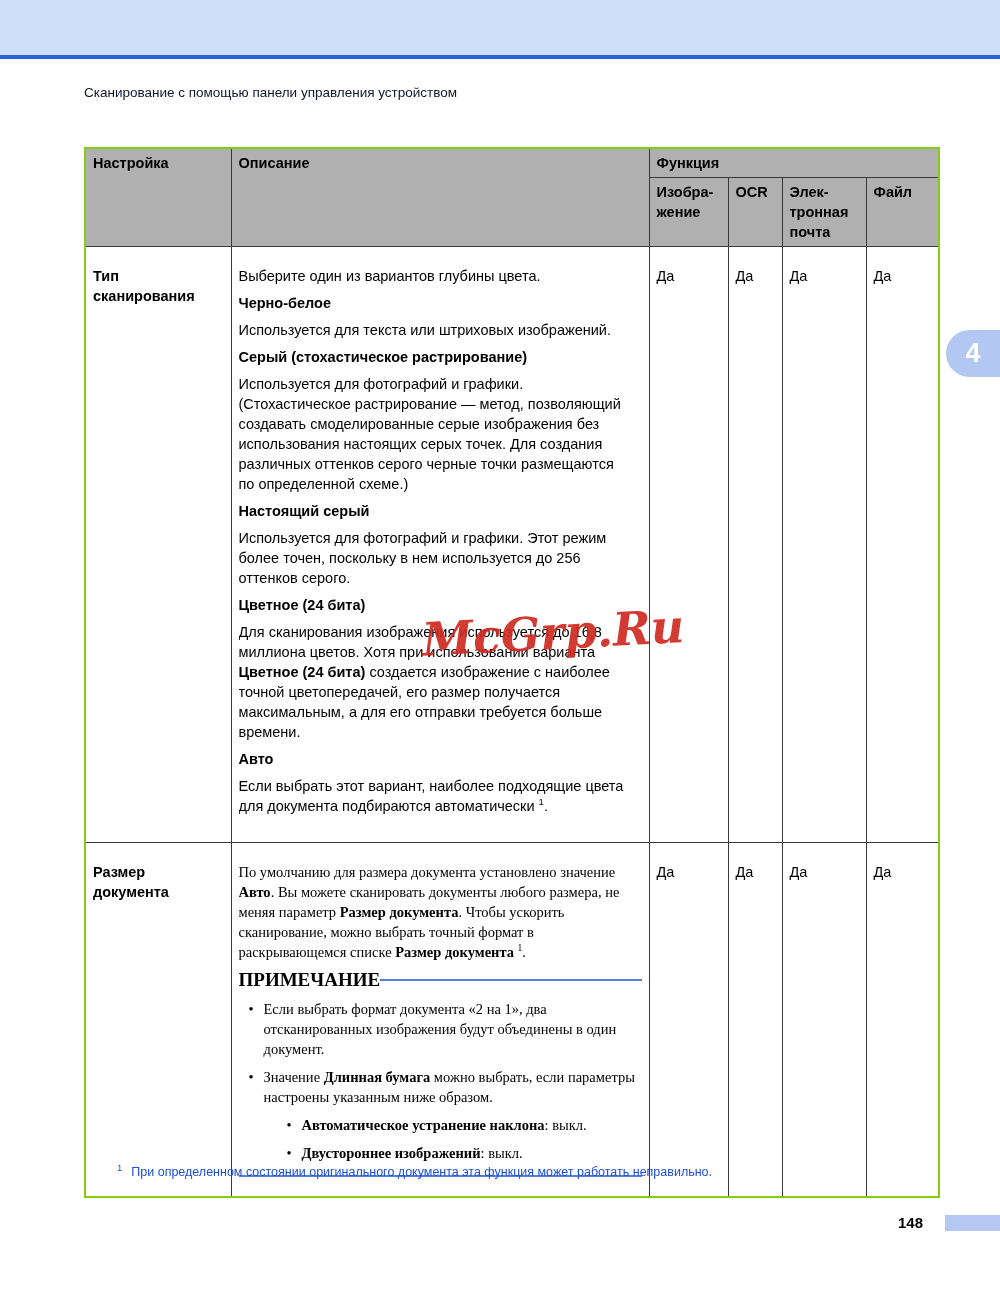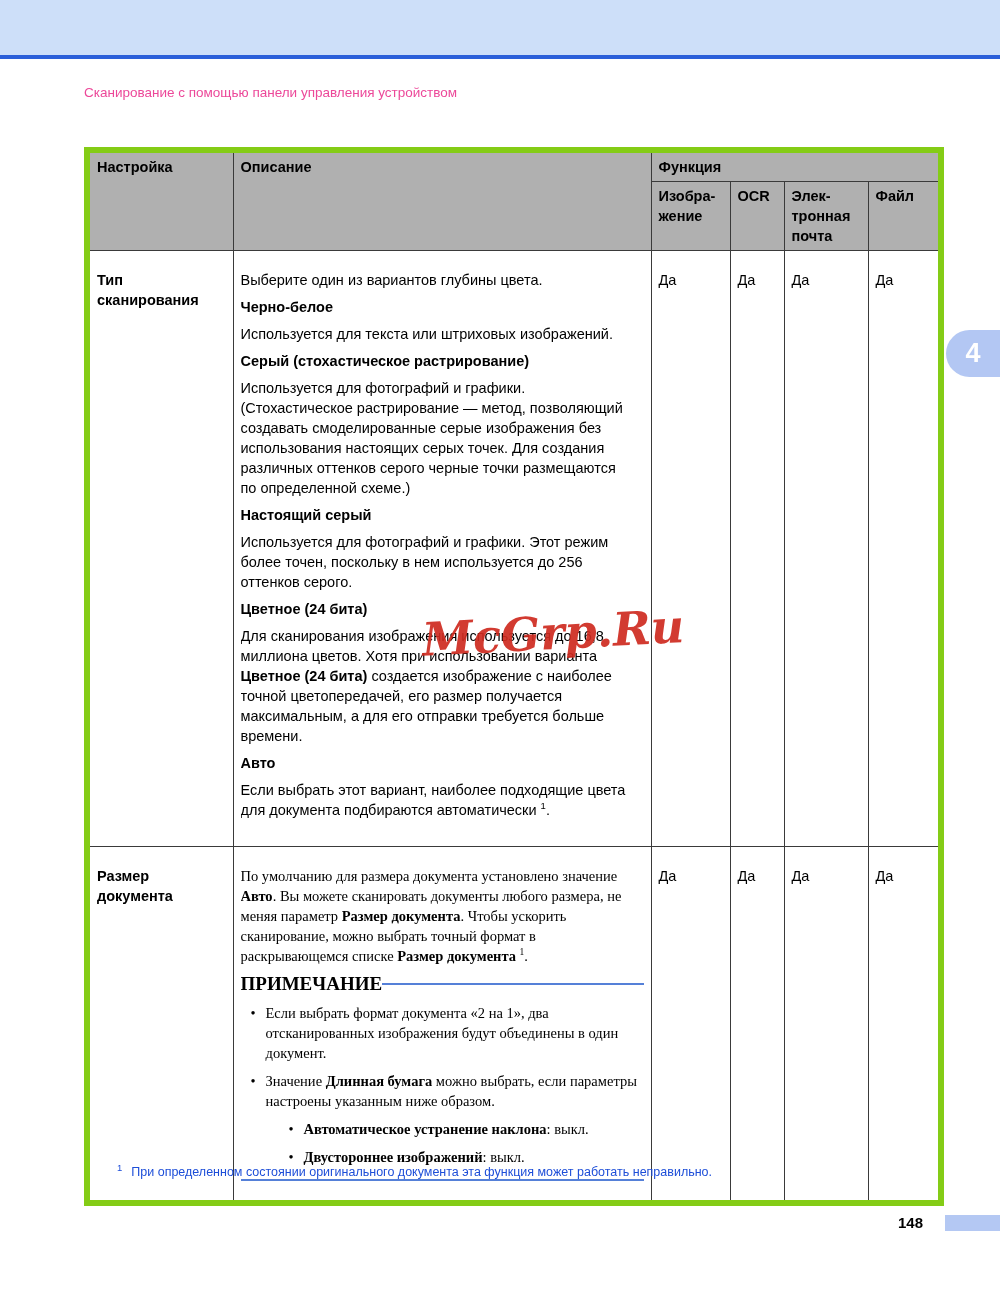--- a/index.html
+++ b/index.html
@@ -14,28 +14,28 @@
     overflow: hidden;
   }
   .top-banner {
     position: absolute; top: 0; left: 0; right: 0;
     height: 59px;
     background: #cddff9;
     border-bottom: 4px solid #2b5fd9;
   }
   .running-head {
     position: absolute; top: 85px; left: 84px;
-    font-size: 13.5px; color: #ec4899;
+    font-size: 13.5px; color: #0f172a;
   }
   table.main-table {
     position: absolute; top: 147px; left: 84px;
     width: 854px;
     border-collapse: collapse;
     table-layout: fixed;
-    border: 6px solid #84cc16;
+    border: 2px solid #84cc16;
   }
   th, td {
     border: 1px solid #3a3a3a;
     vertical-align: top;
     text-align: left;
     font-size: 14.5px;
   }
   thead th {
     background: #b0b0b0;
     font-weight: bold;

